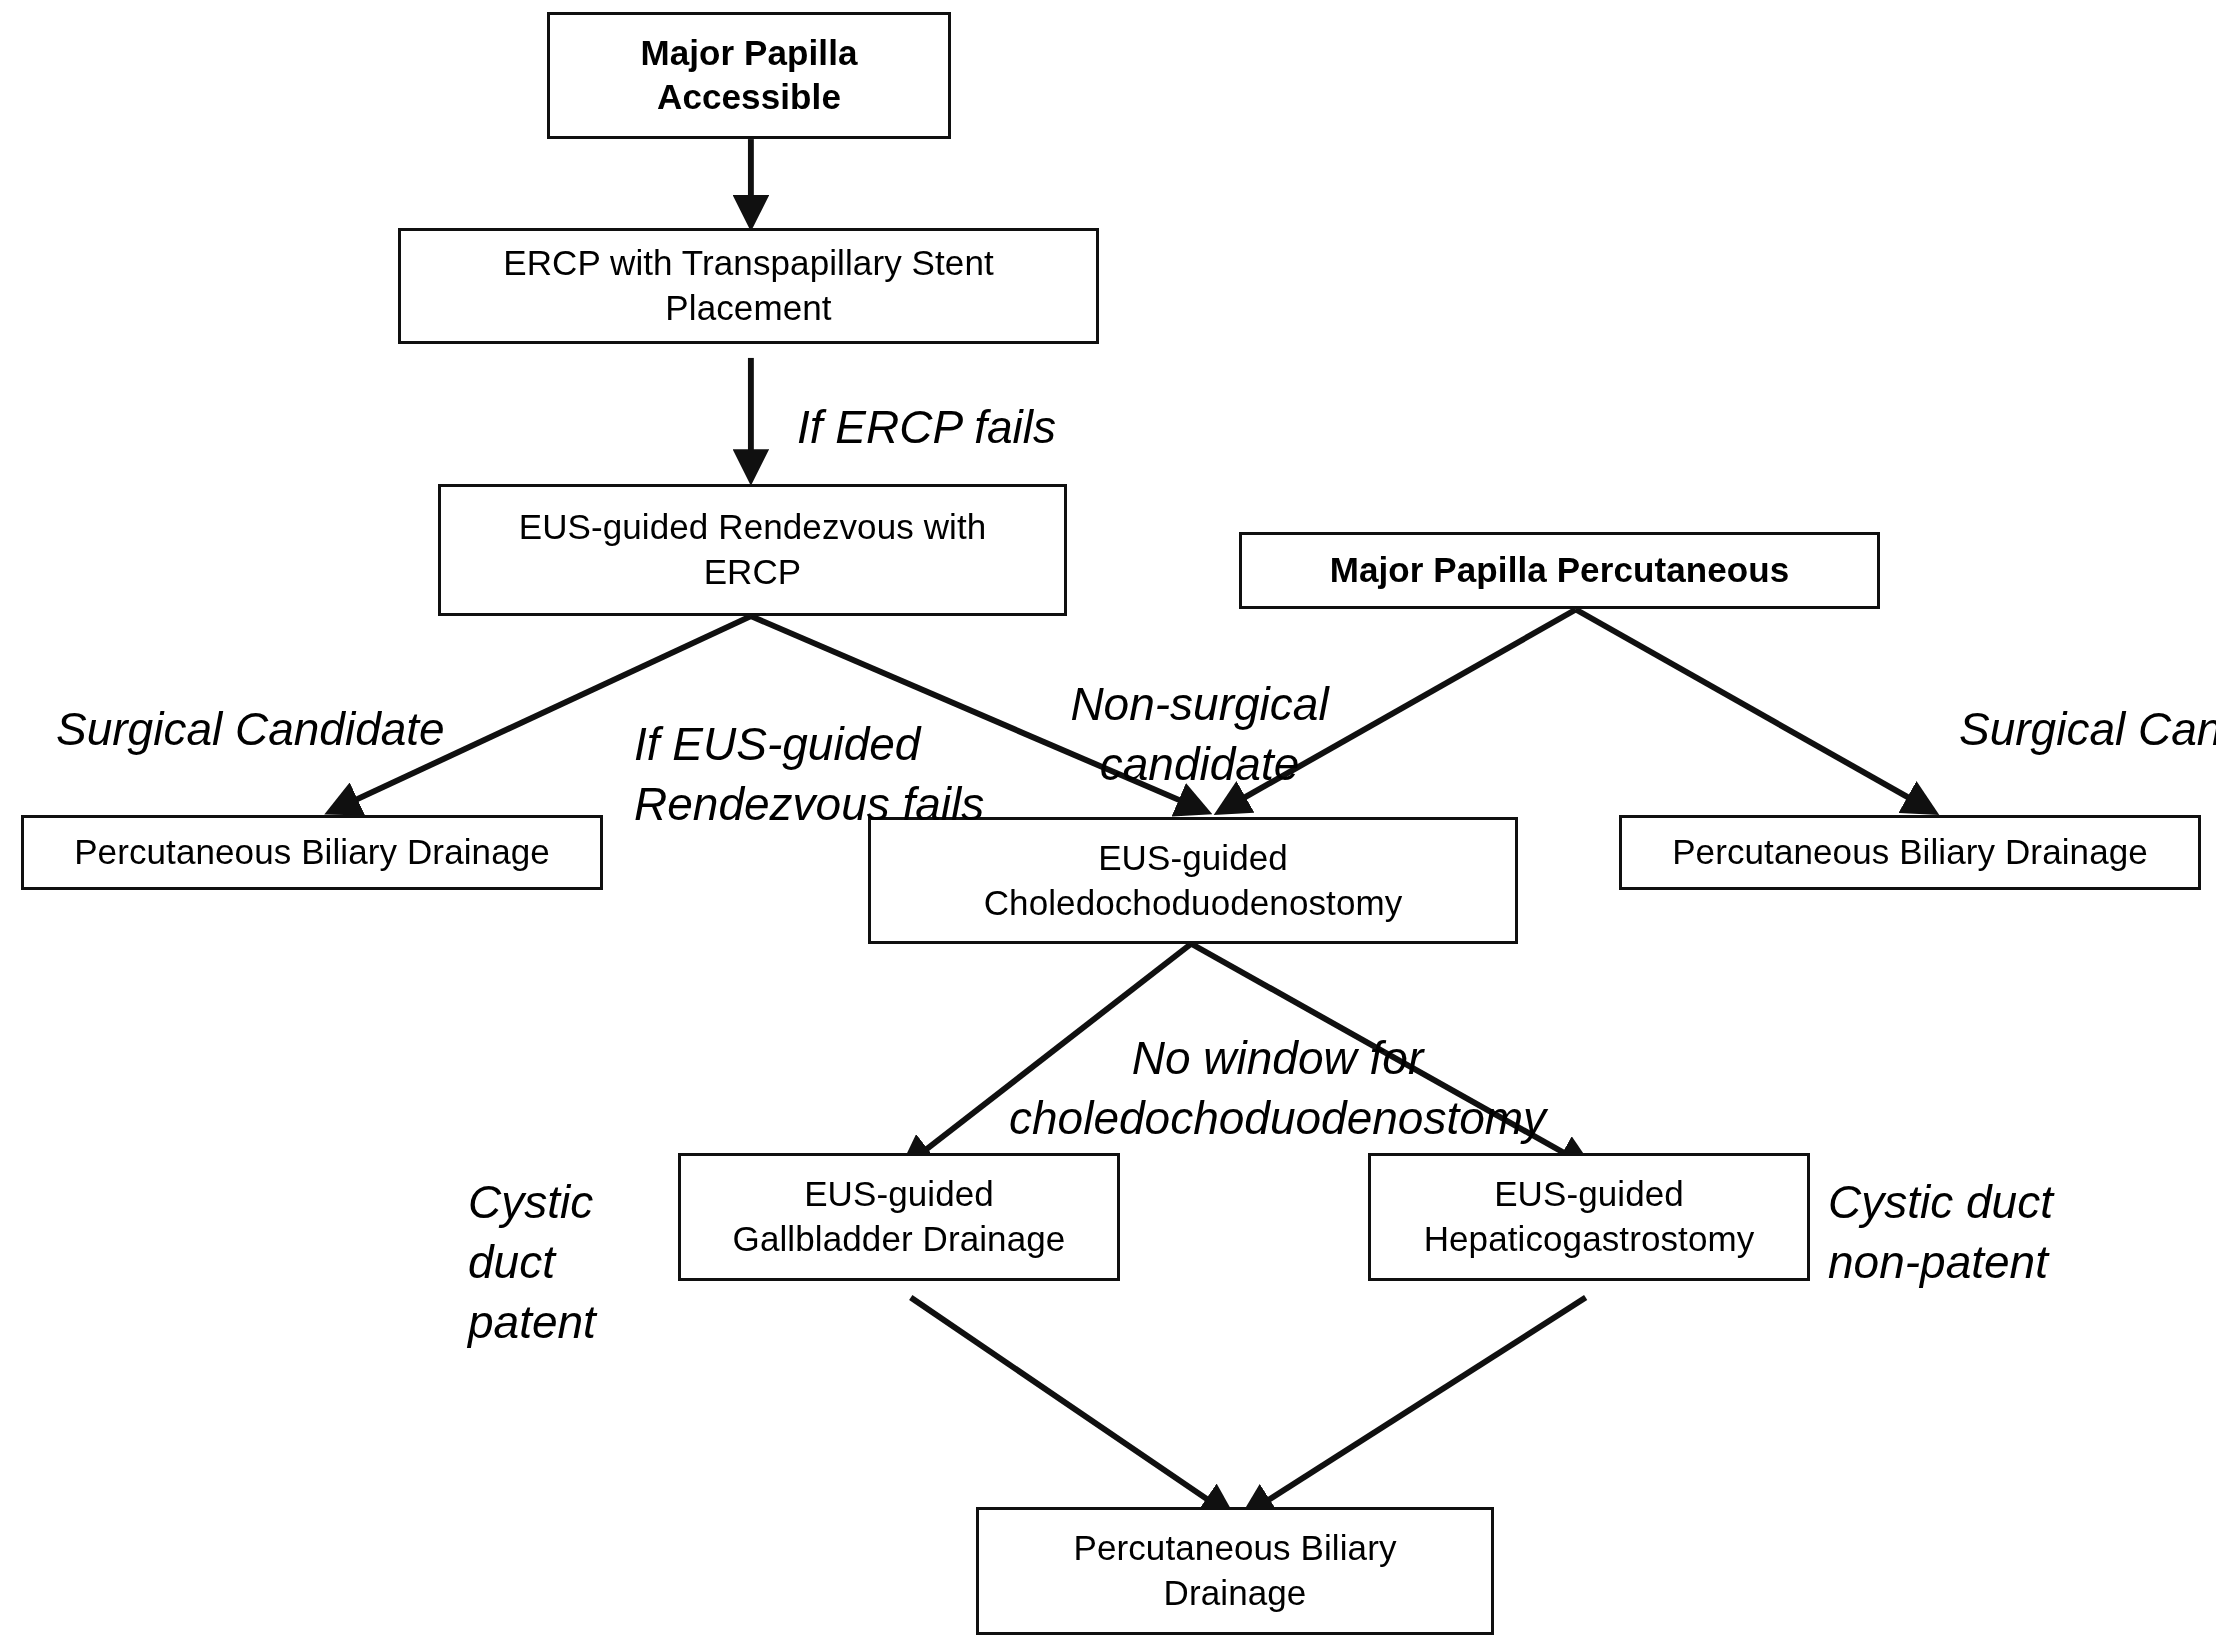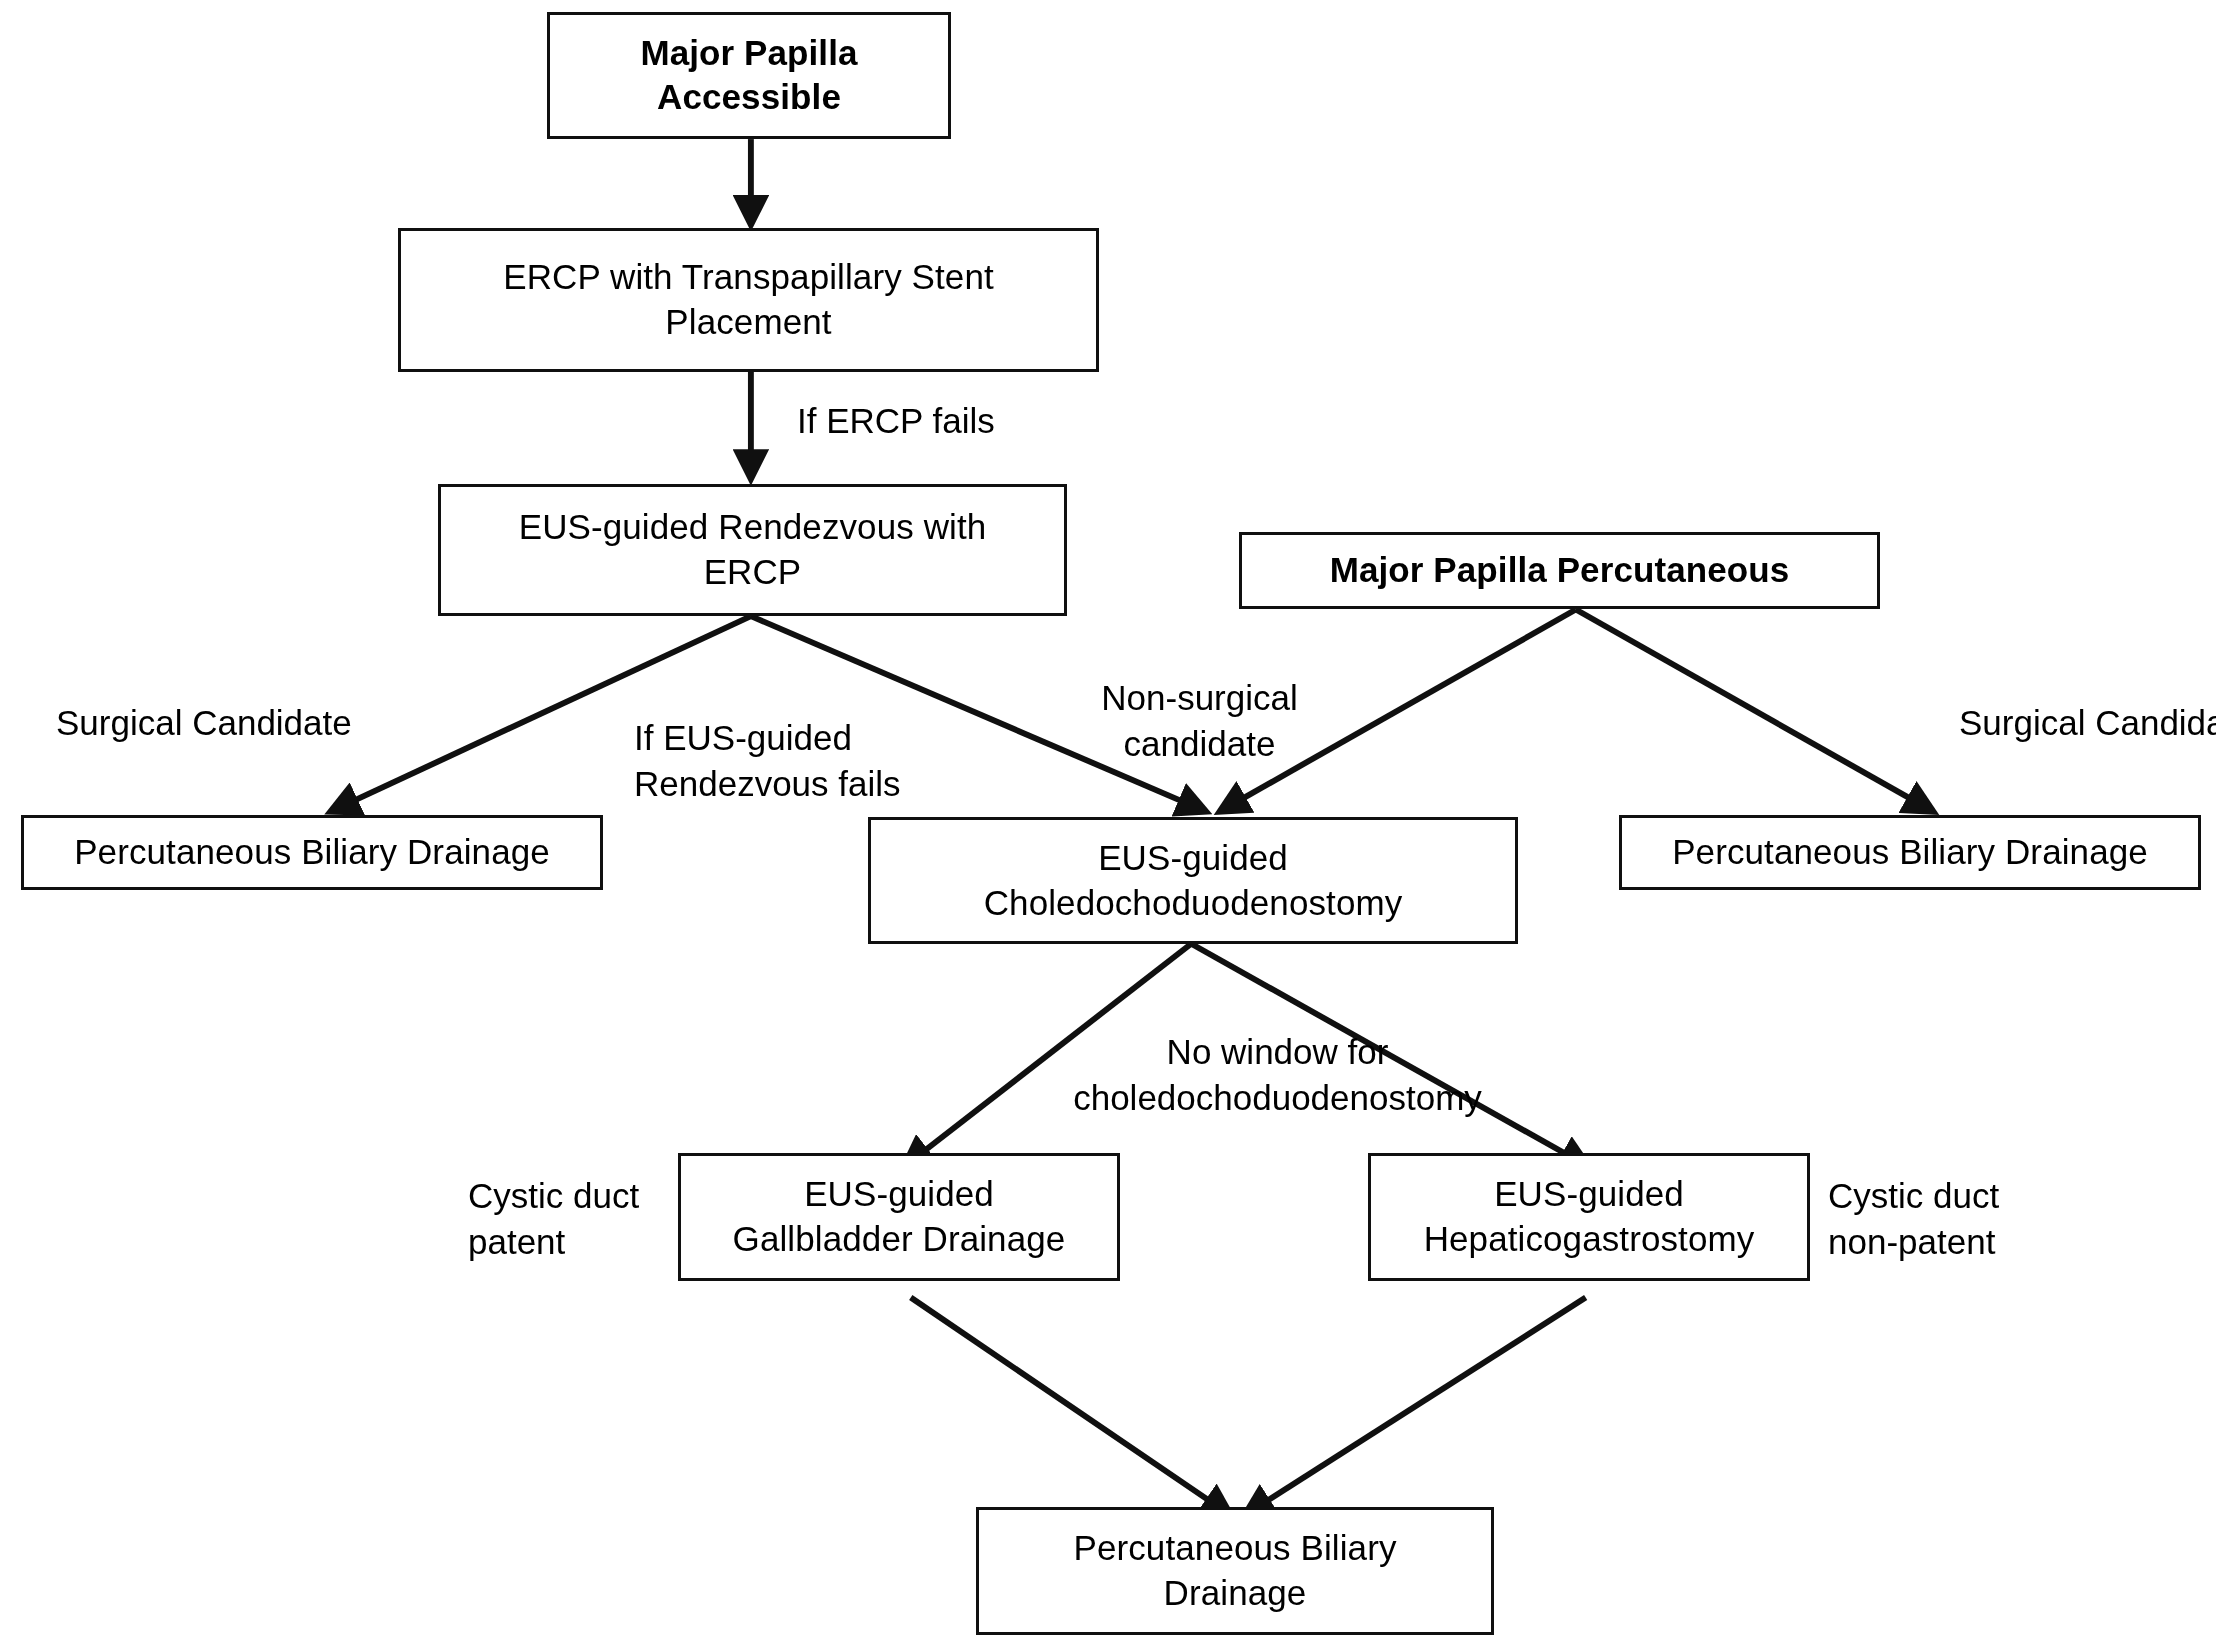--- a/index.html
+++ b/index.html
@@ -42,24 +42,25 @@
   .node.bold {
     font-weight: bold;
   }
   .node span {
     display: block;
     width: 100%;
   }
   .edge-label {
     position: absolute;
     color: #000000;
-    font-size: 35px;
+    font-size: 46px;
     line-height: 1.30;
     white-space: pre-line;
     text-align: center;
+    font-style: italic;
   }
   .edge-label.left-align {
     text-align: left;
   }
 </style>
 </head>
 <body>
 
 <div id="canvas">
 
@@ -88,21 +89,21 @@
 
     <line x1="1390" y1="1980" x2="1878" y2="2312" stroke="#101010" stroke-width="9" marker-end="url(#arrow)"></line>
 
     <line x1="2420" y1="1980" x2="1900" y2="2312" stroke="#101010" stroke-width="9" marker-end="url(#arrow)"></line>
   </svg>
 
   <div class="node bold" style="left:547px; top:11.8px; width:404px; height:127px;">
     <span>Major Papilla<br>Accessible</span>
   </div>
 
-  <div class="node" style="left:398px; top:228px; width:701px; height:144px;">
+  <div class="node" style="left:398px; top:228px; width:701px; height:116px;">
     <span>ERCP with Transpapillary Stent<br>Placement</span>
   </div>
 
   <div class="node" style="left:438px; top:484px; width:629px; height:132px;">
     <span>EUS-guided Rendezvous with<br>ERCP</span>
   </div>
 
   <div class="node bold" style="left:1239px; top:532px; width:641px; height:77px;">
     <span>Major Papilla Percutaneous</span>
   </div>

